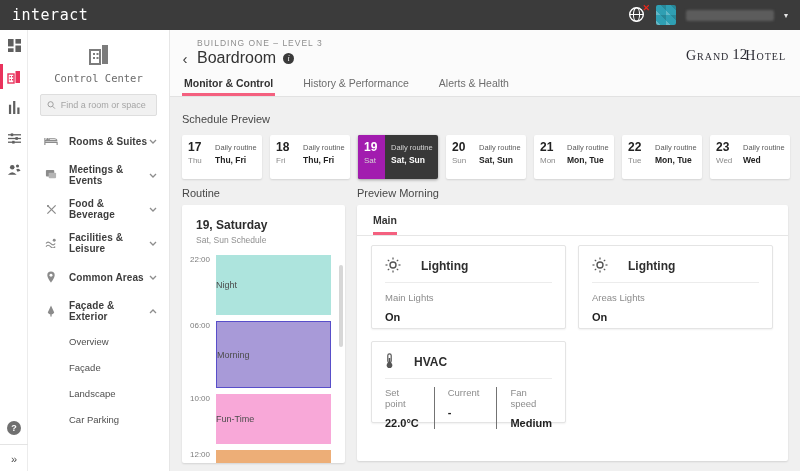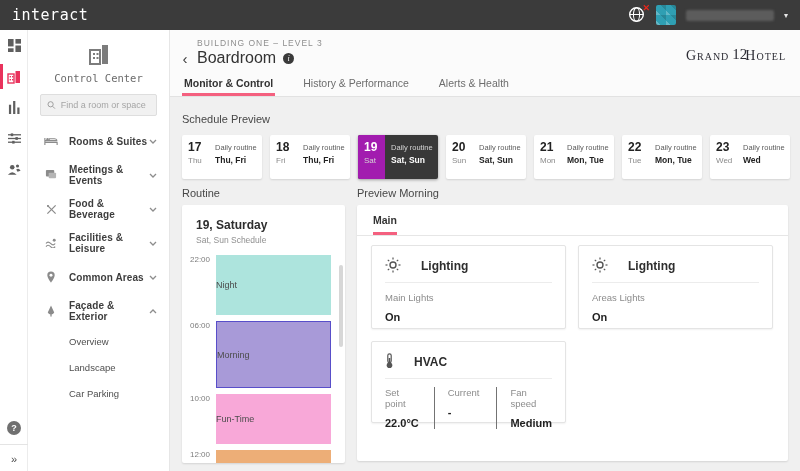--- a/index.html
+++ b/index.html
@@ -303,20 +303,21 @@
       </span>
       <span class="sb-label">Façade &amp; Exterior</span>
       <span class="sb-chev">
           <svg width="8" height="5" viewBox="0 0 8 5">
             <polyline points="1,4 4,1 7,4" fill="none" stroke="#8d8d8d" stroke-width="1.3"></polyline>
           </svg>
         </span>
     </div>
 
     <div class="sb-sub">Overview</div>
+    <div class="sb-sub">Façade</div>
     <div class="sb-sub">Landscape</div>
     <div class="sb-sub">Car Parking</div>
   </div>
 
   <div class="main">
     <div class="main-header">
       <div class="breadcrumb">BUILDING ONE – LEVEL 3</div>
       <div class="back-chev">‹</div>
       <div class="page-title"><span>Boardroom</span><span class="info-dot">i</span></div>
       <div class="brand"><span>Grand</span><span class="orn">12</span><span>Hotel</span></div>

